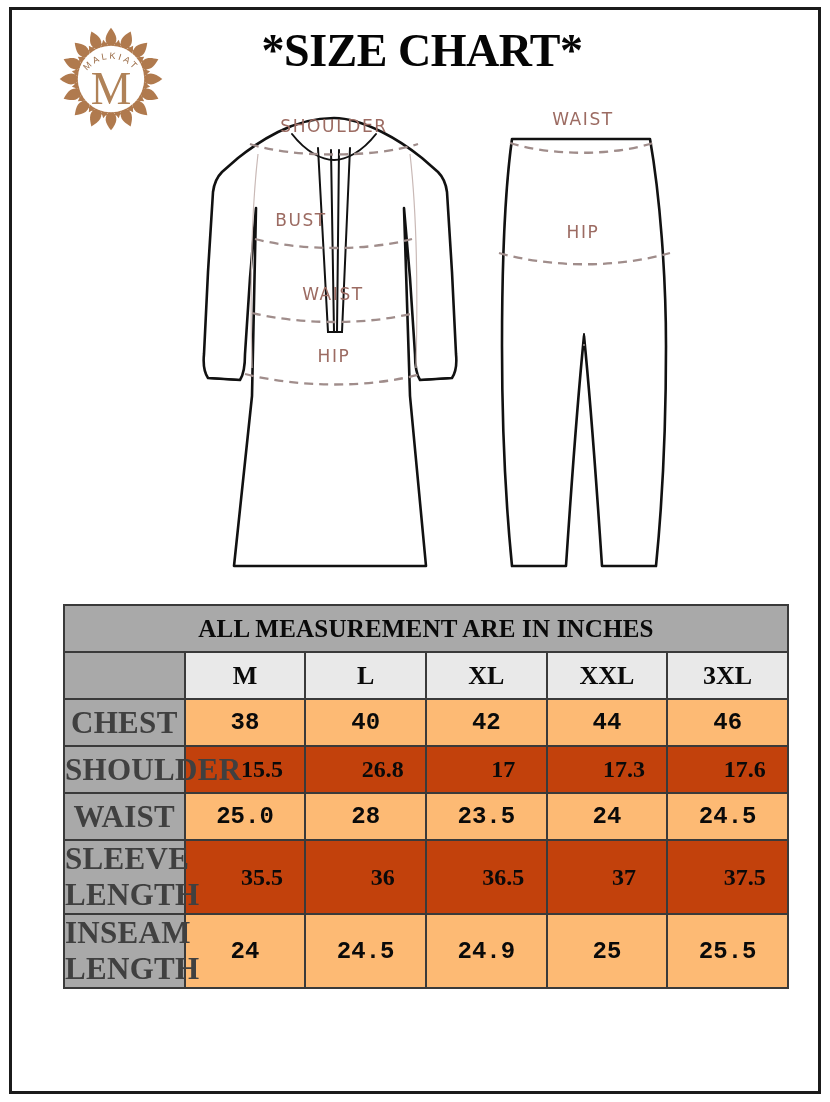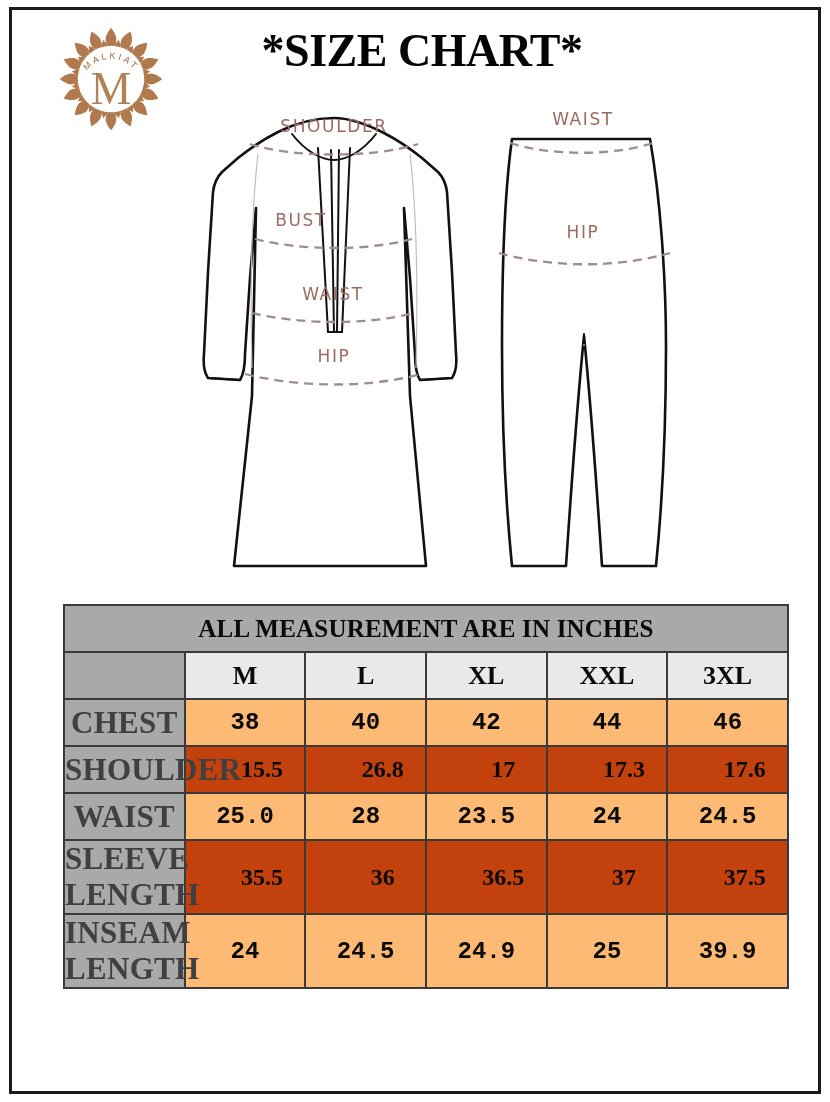--- a/index.html
+++ b/index.html
@@ -353,20 +353,20 @@
             <td class="val">37</td>
             <td class="val">37.5</td>
           </tr>
 
           <tr class="light">
             <td class="rowhead">INSEAM LENGTH</td>
             <td class="val">24</td>
             <td class="val">24.5</td>
             <td class="val">24.9</td>
             <td class="val">25</td>
-            <td class="val">39.9</td>
+            <td class="val">25.5</td>
           </tr>
         </tbody>
       </table>
     </div>
 
   </div>
 </div>
 
 </body></html>

